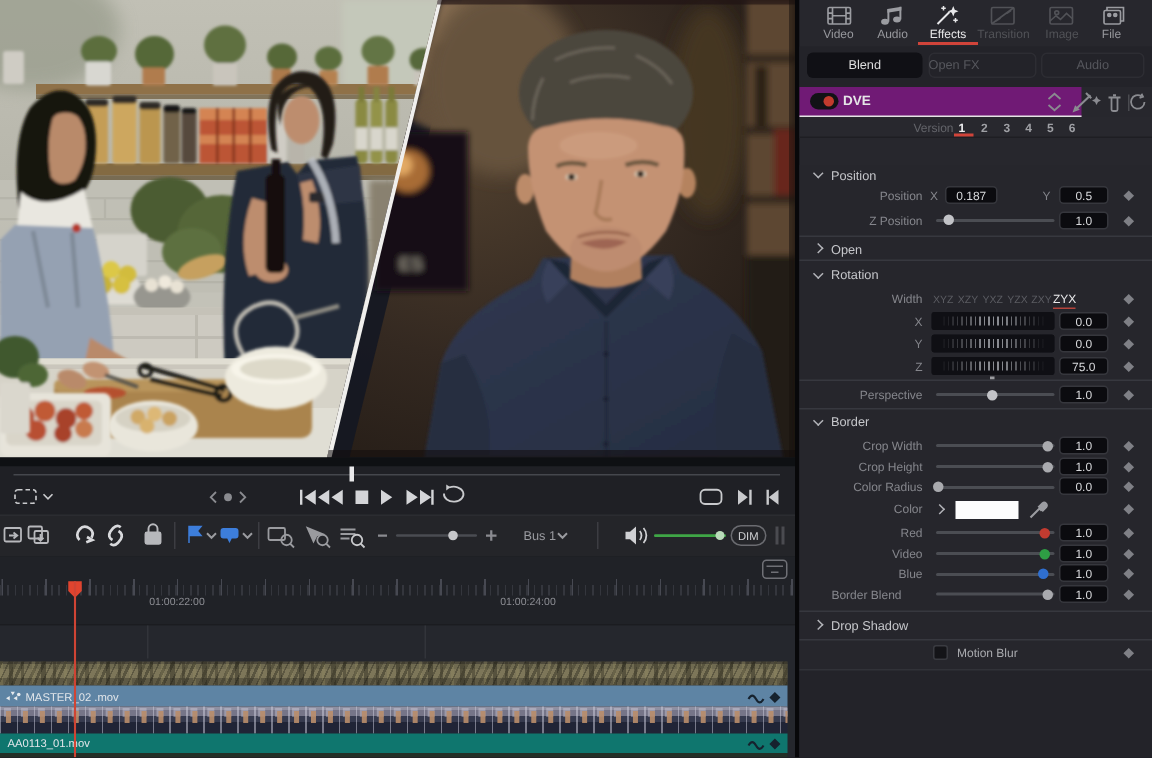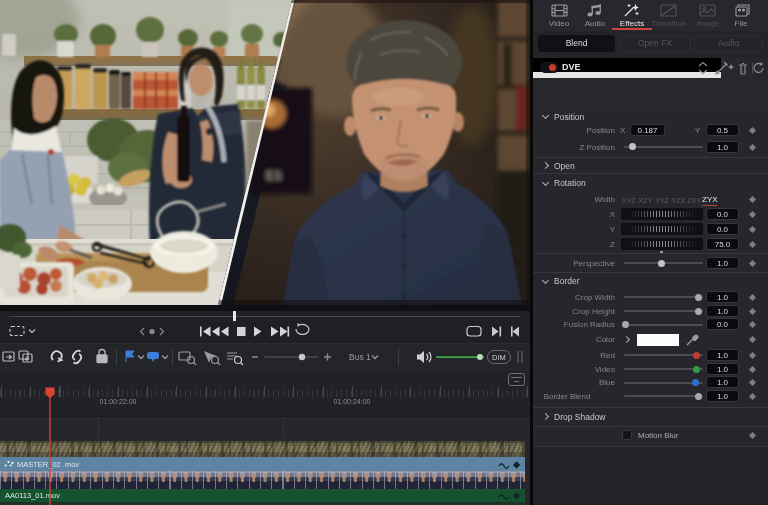--- a/index.html
+++ b/index.html
@@ -428,21 +428,21 @@
         <path d="M1 5 q2.5 -4.5 5 0 q2.5 4.5 5 0" stroke="#16222e" stroke-width="1.4" fill="none"></path>
         <rect x="16" y="1.4" width="5.2" height="5.2" fill="#16222e" transform="rotate(45 18.6 4)"></rect>
       </svg>
 </div>
 
 <div class="abs" style="left:0;top:54px;width:525px;height:18px;background:
 linear-gradient(90deg, transparent 0 4px, rgba(184,140,106,0.9) 4px 7px, transparent 7px 11.3px) 0 3px / 11.3px 8px repeat-x,
 linear-gradient(90deg, transparent 0 2.5px, rgba(215,212,225,0.38) 2.5px 7.5px, transparent 7.5px 11.3px) 0 1px / 11.3px 6px repeat-x,
 repeating-linear-gradient(90deg, rgba(205,205,220,0.5) 0 1px, transparent 1px 11.3px),
 linear-gradient(180deg, #8f90a2 0 2px, #767588 2px 6px, #363a4e 6px 10px, #202436 10px 18px)"></div>
-<div class="abs" style="left:0;top:72px;width:525px;height:13px;background:#14532d">
+<div class="abs" style="left:0;top:72px;width:525px;height:13px;background:#0f766e">
   <span class="abs" style="left:5px;top:2px;color:#e2e6ea;font-size:7.5px">AA0113_01.mov</span>
   <svg class="abs" style="left:498px;top:2.5px" width="24" height="9" viewBox="0 0 24 9">
         <path d="M1 5 q2.5 -4.5 5 0 q2.5 4.5 5 0" stroke="#16222e" stroke-width="1.4" fill="none"></path>
         <rect x="16" y="1.4" width="5.2" height="5.2" fill="#16222e" transform="rotate(45 18.6 4)"></rect>
       </svg>
 </div>
 <div class="abs" style="left:0;top:85px;width:525px;height:3px;background:#233027"></div>
 </div>
 
 <svg class="abs" style="left:43px;top:387px" width="14" height="118" viewBox="0 0 14 118">
@@ -490,37 +490,47 @@
 <text x="99" y="25.5" font-size="8" fill="#e8e8ea" text-anchor="middle" font-family="Liberation Sans">Effects</text>
 <text x="136" y="25.5" font-size="8" fill="#515257" text-anchor="middle" font-family="Liberation Sans">Transition</text>
 <text x="175" y="25.5" font-size="8" fill="#515257" text-anchor="middle" font-family="Liberation Sans">Image</text>
 <text x="208" y="25.5" font-size="8" fill="#97989d" text-anchor="middle" font-family="Liberation Sans">File</text>
 <rect x="79" y="28" width="40" height="2" fill="#d0443a"></rect>
 </svg>
 <div class="abs" style="left:0;top:31px;width:235px;height:27px;background:#232329"></div>
 <div class="abs" style="left:86px;top:35px;width:72px;height:17px;border:1px solid #2d2d33;border-radius:4px;box-sizing:border-box"></div>
 <div class="abs" style="left:161px;top:35px;width:69px;height:17px;border:1px solid #2d2d33;border-radius:4px;box-sizing:border-box"></div>
 <div class="abs" style="left:5px;top:35px;width:77px;height:17px;background:#101015;border-radius:4px;color:#dededf;font-size:8.5px;text-align:center;line-height:17px">Blend</div>
-<div class="abs" style="left:86px;top:35px;width:72px;height:17px;color:#56575d;font-size:8.5px;text-align:center;line-height:17px">Open FX</div>
+<div class="abs" style="left:86px;top:35px;width:72px;height:17px;color:#56575d;font-size:8.5px;line-height:17px">Open FX</div>
 <div class="abs" style="left:161px;top:35px;width:69px;height:17px;color:#56575d;font-size:8.5px;text-align:center;line-height:17px">Audio</div>
-<div class="abs" style="left:0;top:58px;width:188px;height:20px;background:#000000;border-bottom:6px solid #e5e5e5;box-sizing:border-box">
+<div class="abs" style="left:0;top:58px;width:188px;height:20px;background:#701a75;border-bottom:1px solid #e5e5e5;box-sizing:border-box">
 <div class="abs" style="left:7px;top:3.5px;width:19px;height:11px;background:#121216;border-radius:5.5px"></div>
 <div class="abs" style="left:16px;top:5.5px;width:7px;height:7px;border-radius:50%;background:#c23b2e"></div>
 <span class="abs" style="left:29px;top:4px;color:#e5e5e7;font-size:9px;font-weight:bold">DVE</span>
 <svg class="abs" style="left:160px;top:2px" width="72" height="16" viewBox="0 0 72 16">
 <g stroke="#8a8b90" stroke-width="1.2" fill="none">
 <path d="M6 6 l4 -3.5 l4 3.5 M6 10 l4 3.5 l4 -3.5"></path>
 <path d="M24 13 L34 3.5 M31 2 l3.5 3.5" stroke-width="1.4"></path>
 <path d="M23 14 l2.8 -1 l-1.8 -1.8 Z" fill="#8a8b90"></path>
 <path d="M37 6 l1 -2 l1 2 l2 1 l-2 1 l-1 2 l-1 -2 l-2 -1 Z" fill="#8a8b90" stroke="none"></path>
 <path d="M46 5 h8 M48 5 v8 a1 1 0 0 0 1 1 h2 a1 1 0 0 0 1 -1 V5 M49 3.5 h2"></path>
 <rect x="59" y="3" width="1" height="11" fill="#4a4b50" stroke="none"></rect>
 <path d="M70 8 a4.5 4.5 0 1 1 -2 -3.8 M68 2.5 l1 2 l-2.3 0.8"></path>
 </g>
 </svg>
+</div>
+<div class="abs" style="left:0;top:78px;width:235px;height:14px;background:#28282e;border-bottom:1px solid #1e1e23;box-sizing:border-box">
+<span class="abs" style="left:76px;top:3px;color:#63646a;font-size:8px">Version</span>
+<span class="abs" style="left:106px;top:3px;color:#ededef;font-size:8px;font-weight:bold">1</span>
+<span class="abs" style="left:121px;top:3px;color:#9fa0a5;font-size:8px;font-weight:bold">2</span>
+<span class="abs" style="left:136px;top:3px;color:#9fa0a5;font-size:8px;font-weight:bold">3</span>
+<span class="abs" style="left:150.5px;top:3px;color:#9fa0a5;font-size:8px;font-weight:bold">4</span>
+<span class="abs" style="left:165px;top:3px;color:#9fa0a5;font-size:8px;font-weight:bold">5</span>
+<span class="abs" style="left:179.5px;top:3px;color:#9fa0a5;font-size:8px;font-weight:bold">6</span>
+<div class="abs" style="left:103px;top:11px;width:13px;height:1.6px;background:#d0443a"></div>
 </div>
 <div class="abs" style="left:0;top:110px;width:235px;height:336px;background:#26262c"></div>
 <div class="abs" style="left:0;top:446px;width:235px;height:59px;background:#232329"></div>
 
 <div class="chev cdown abs" style="left:10px;top:113px"></div>
 <span class="hdr" style="left:21px;top:111.5px">Position</span>
 <span class="lbl" style="left:0;top:126px;width:82px;text-align:right">Position</span>
 <span class="lbl" style="left:87px;top:126px">X</span>
 <div class="vbox" style="left:97px;top:124px;width:35px">0.187</div>
 <span class="lbl" style="left:162px;top:126px">Y</span>
@@ -574,21 +584,21 @@
 <span class="lbl" style="left:0;top:292.5px;width:82px;text-align:right">Crop Width</span>
 <div class="trk" style="left:91px;top:296px;width:79px"></div>
 <div class="hdl" style="left:161.5px;top:293.5px;background:#a9aaae"></div>
 <div class="vbox" style="left:173px;top:290.5px">1.0</div>
 <div class="dia" style="left:217px;top:294.5px"></div>
 <span class="lbl" style="left:0;top:306.5px;width:82px;text-align:right">Crop Height</span>
 <div class="trk" style="left:91px;top:310px;width:79px"></div>
 <div class="hdl" style="left:161.5px;top:307.5px;background:#a9aaae"></div>
 <div class="vbox" style="left:173px;top:304.5px">1.0</div>
 <div class="dia" style="left:217px;top:308.5px"></div>
-<span class="lbl" style="left:0;top:320px;width:82px;text-align:right">Fusion Radius</span>
+<span class="lbl" style="left:0;top:320px;width:82px;text-align:right">Color Radius</span>
 <div class="trk" style="left:91px;top:323.5px;width:79px"></div>
 <div class="hdl" style="left:89px;top:321px;background:#a9aaae"></div>
 <div class="vbox" style="left:173px;top:318px">0.0</div>
 <div class="dia" style="left:217px;top:322px"></div>
 <span class="lbl" style="left:0;top:335px;width:82px;text-align:right">Color</span>
 <div class="chev cright abs" style="left:91px;top:337px"></div>
 <div class="abs" style="left:104px;top:334px;width:42px;height:11.5px;background:#fdfdfd"></div>
 <svg class="abs" style="left:152px;top:333px" width="14" height="14" viewBox="0 0 14 14">
       <path d="M2 12 L8 6 M8 6 l1.5 1.5 M10 2.5 a1.8 1.8 0 0 1 2.5 2.5 L10.2 7.3 L7.7 4.8 Z" stroke="#9b9ca1" stroke-width="1.4" fill="#9b9ca1"></path>
     </svg>
@@ -601,21 +611,21 @@
 <span class="lbl" style="left:0;top:364.5px;width:82px;text-align:right">Video</span>
 <div class="trk" style="left:91px;top:368px;width:79px"></div>
 <div class="hdl" style="left:159.5px;top:365.5px;background:#2e9e44"></div>
 <div class="vbox" style="left:173px;top:362.5px">1.0</div>
 <div class="dia" style="left:217px;top:366.5px"></div>
 <span class="lbl" style="left:0;top:378px;width:82px;text-align:right">Blue</span>
 <div class="trk" style="left:91px;top:381.5px;width:79px"></div>
 <div class="hdl" style="left:158.5px;top:379px;background:#2f6fd0"></div>
 <div class="vbox" style="left:173px;top:376px">1.0</div>
 <div class="dia" style="left:217px;top:380px"></div>
-<span class="lbl" style="left:0;top:391.5px;width:68px;text-align:center">Border Blend</span>
+<span class="lbl" style="left:0;top:391.5px;width:68px;text-align:right">Border Blend</span>
 <div class="trk" style="left:91px;top:395px;width:79px"></div>
 <div class="hdl" style="left:161.5px;top:392.5px;background:#a9aaae"></div>
 <div class="vbox" style="left:173px;top:389.5px">1.0</div>
 <div class="dia" style="left:217px;top:393.5px"></div>
 <div class="sep" style="left:0px;top:406.5px;width:235px"></div>
 
 <div class="chev cright abs" style="left:10px;top:414px"></div>
 <span class="hdr" style="left:21px;top:412px">Drop Shadow</span>
 <div class="sep" style="left:0px;top:425.5px;width:235px"></div>
 

